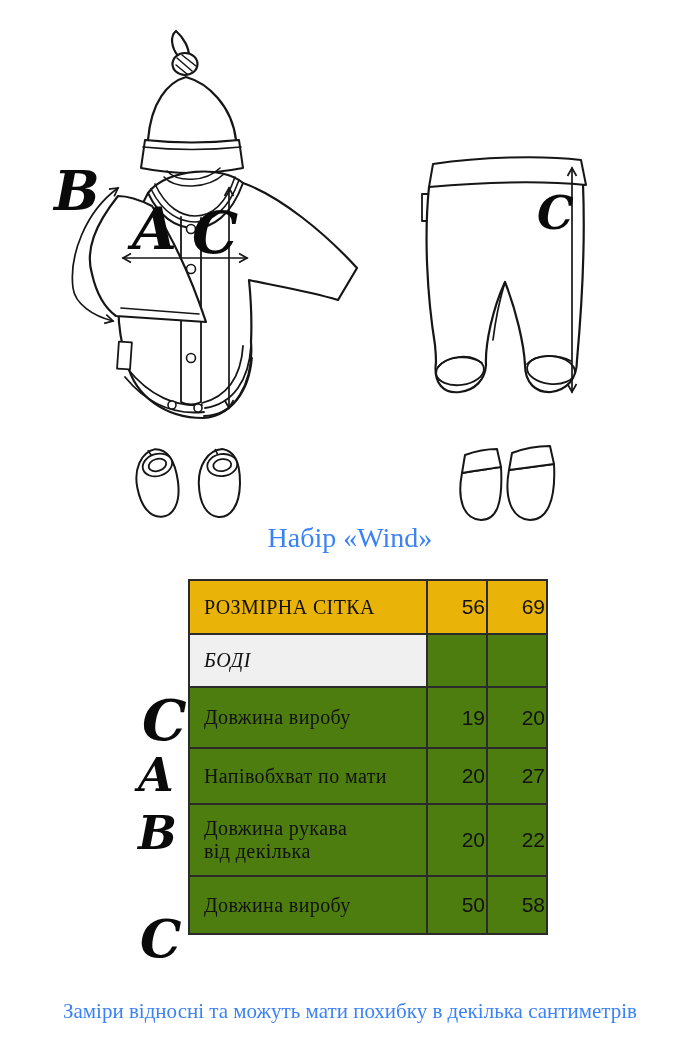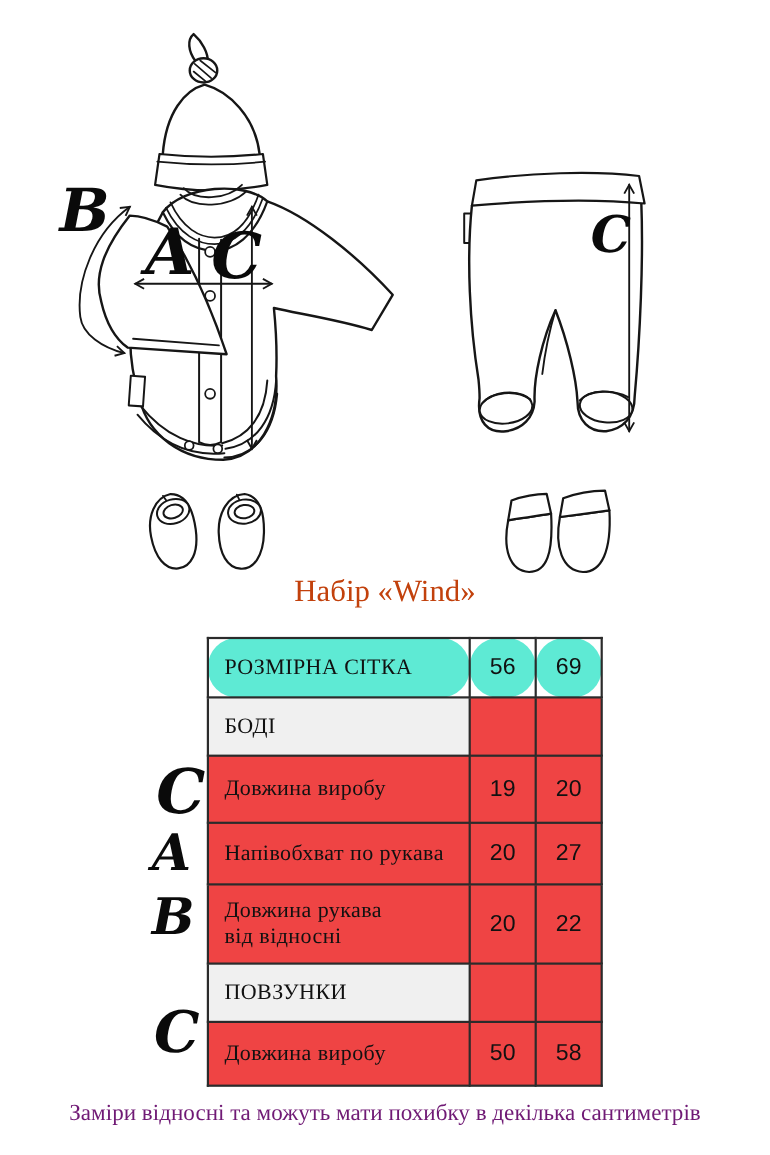--- a/index.html
+++ b/index.html
@@ -2,31 +2,31 @@
 <html><head>
 <meta charset="utf-8">
 <style>
   html,body{margin:0;padding:0;background:#fff;}
   .canvas{position:relative;width:700px;height:1050px;background:#fff;overflow:hidden;
           font-family:"Liberation Serif",serif;color:#111;}
   svg{position:absolute;overflow:visible;}
   .script-letter{position:absolute;font-family:"DejaVu Serif",serif;font-style:italic;
                  font-weight:700;color:#0a0a0a;line-height:1;letter-spacing:0;}
   .page-title{position:absolute;top:522px;left:0;width:700px;text-align:center;
-              font-size:28px;color:#c2410c;}
+              font-size:28px;color:#3b82f6;}
   .footer-note{position:absolute;top:999px;left:0;width:700px;text-align:center;
-               font-size:21px;color:#701a75;}
+               font-size:21px;color:#3b82f6;}
   table.size-table{position:absolute;left:188px;top:579px;border-collapse:collapse;
                    table-layout:fixed;}
-  table.size-table td{border:2px solid #2b2b2b;vertical-align:middle;background:#ef4444;}
+  table.size-table td{border:2px solid #2b2b2b;vertical-align:middle;background:#4d7c0f;}
   td.label-cell{width:216px;padding:2px 6px 2px 14px;font-size:20px;letter-spacing:.4px;}
-  td.num-cell{width:56px;text-align:center;font-family:"Liberation Sans",sans-serif;
+  td.num-cell{width:56px;text-align:right;font-family:"Liberation Sans",sans-serif;
               font-size:21px;}
-  tr.shaded-all td{background:#5eead4;border-radius:26px;}
-  tr.shaded-label td.label-cell{background:#f0f0f0;}
+  tr.shaded-all td{background:#eab308;}
+  tr.shaded-label td.label-cell{background:#f0f0f0;font-style:italic;}
   .two-line span{display:block;line-height:1.15;}
 </style>
 </head>
 <body>
 
 <div class="canvas">
 
   <svg style="left:55px;top:28px" width="330" height="415" viewBox="0 0 330 415">
     <defs>
       <marker id="ah1" markerUnits="userSpaceOnUse" markerWidth="13" markerHeight="13" viewBox="0 0 13 13" refX="10" refY="6.5" orient="auto-start-reverse">
@@ -159,36 +159,31 @@
       <td class="label-cell">БОДІ</td>
       <td class="num-cell"></td>
       <td class="num-cell"></td>
     </tr>
     <tr style="height:61px">
       <td class="label-cell">Довжина виробу</td>
       <td class="num-cell">19</td>
       <td class="num-cell">20</td>
     </tr>
     <tr style="height:56px">
-      <td class="label-cell">Напівобхват по рукава</td>
+      <td class="label-cell">Напівобхват по мати</td>
       <td class="num-cell">20</td>
       <td class="num-cell">27</td>
     </tr>
     <tr style="height:72px">
       <td class="label-cell two-line">
         <span>Довжина рукава</span>
-        <span>від відносні</span>
+        <span>від декілька</span>
       </td>
       <td class="num-cell">20</td>
       <td class="num-cell">22</td>
-    </tr>
-    <tr class="shaded-label" style="height:53px">
-      <td class="label-cell">ПОВЗУНКИ</td>
-      <td class="num-cell"></td>
-      <td class="num-cell"></td>
     </tr>
     <tr style="height:58px">
       <td class="label-cell">Довжина виробу</td>
       <td class="num-cell">50</td>
       <td class="num-cell">58</td>
     </tr>
   </tbody>
     </table>
 
   <div class="script-letter" style="left:142px;top:692px;font-size:56px;">C</div>

